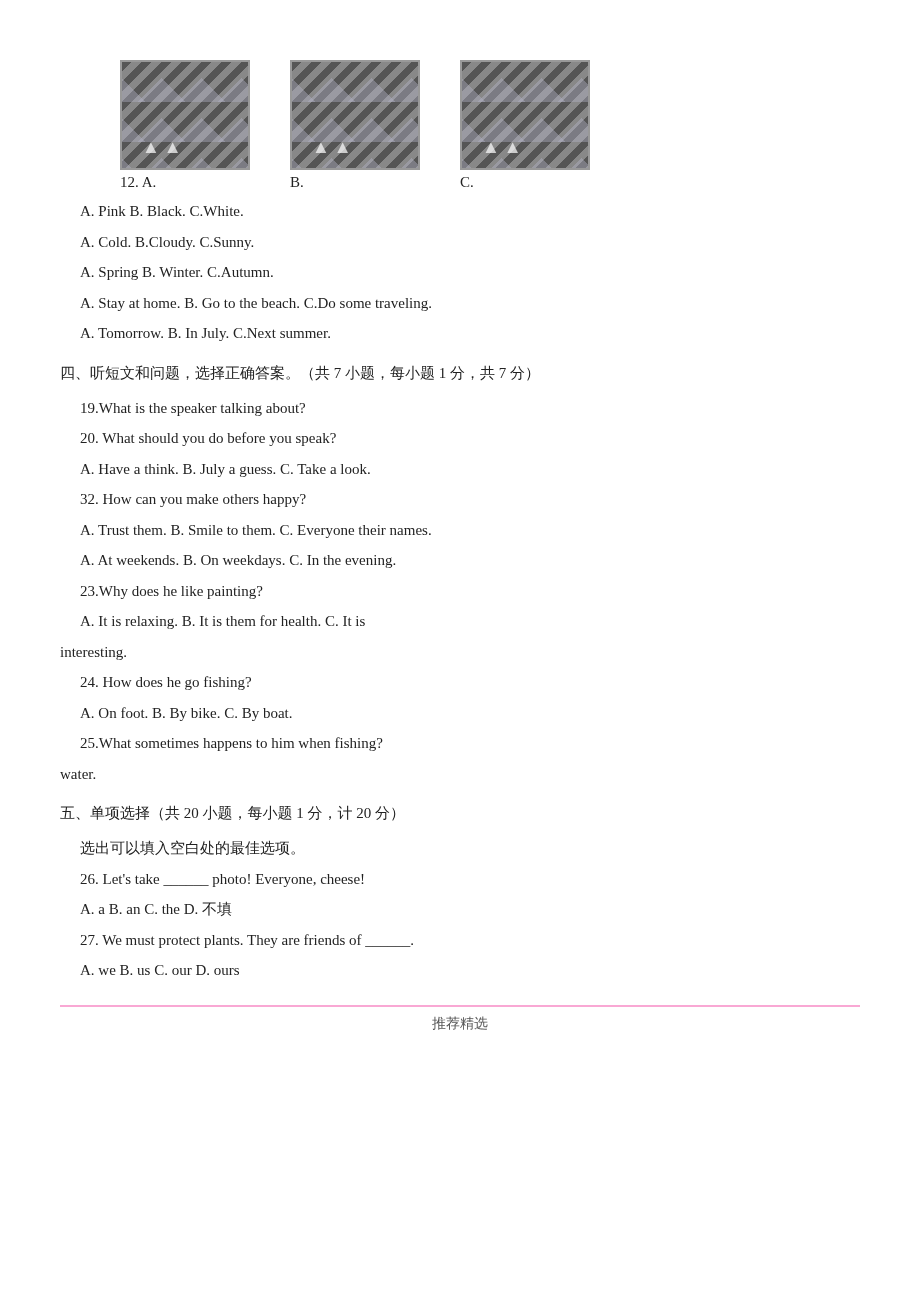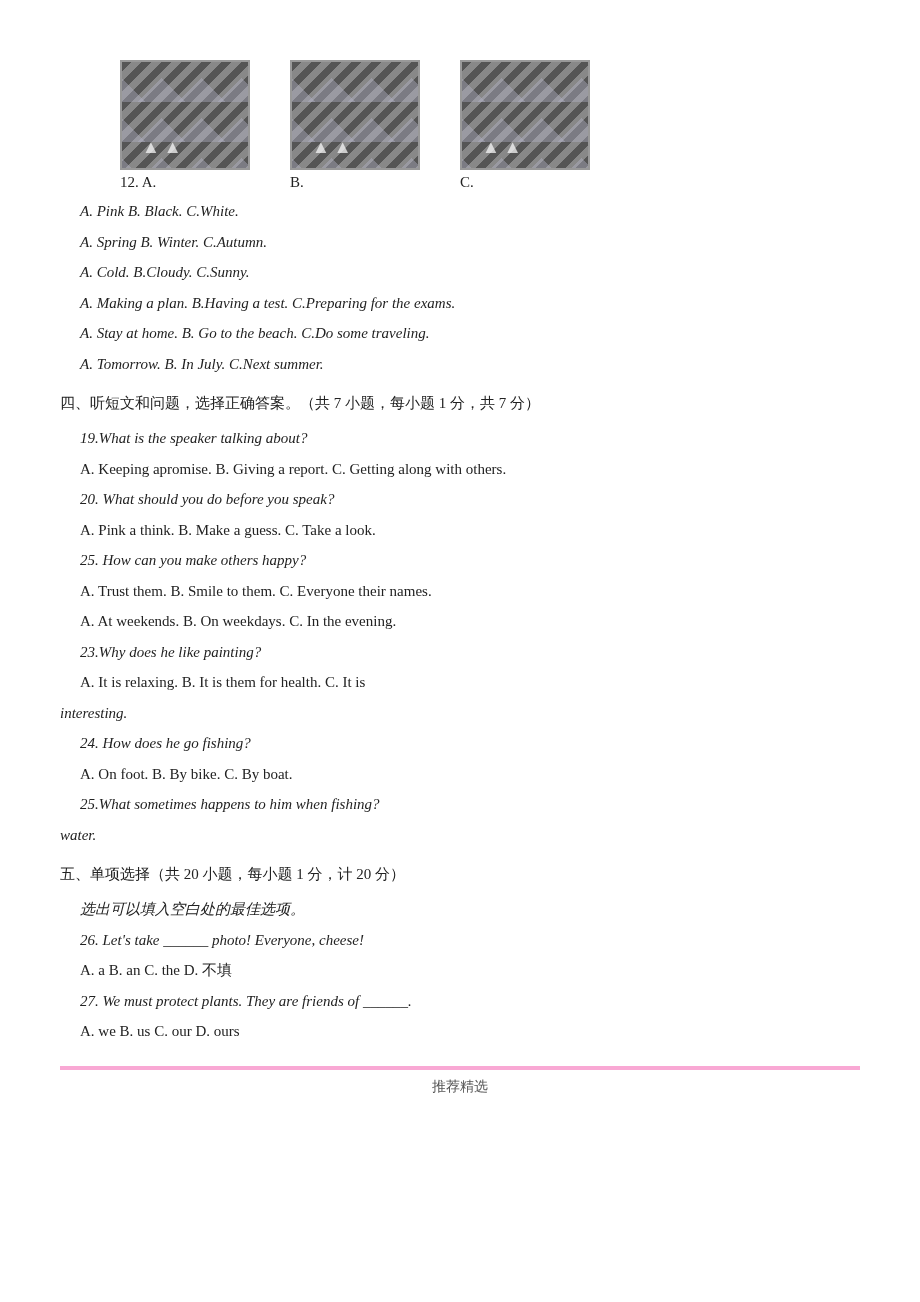--- a/index.html
+++ b/index.html
@@ -57,21 +57,20 @@
       letter-spacing: 4px;
     }
     .image-label {
       margin-top: 4px;
       font-size: 15px;
     }
     .q-line {
       line-height: 1.9;
       margin-bottom: 2px;
       font-size: 15px;
-      font-style: italic;
     }
     .section-header {
       font-size: 15px;
       font-weight: normal;
       margin: 10px 0 6px 0;
       line-height: 2;
     }
     .indent {
       margin-left: 20px;
     }
@@ -82,21 +81,21 @@
     }
     .wrap-line {
       line-height: 1.9;
       margin-bottom: 2px;
     }
     .footer-line {
       text-align: center;
       margin-top: 20px;
       font-size: 14px;
       color: #555;
-      border-top: 4px solid #f9a8d4;
+      border-top: 2px solid #f9a8d4;
       padding-top: 8px;
     }
   </style>
 </head>
 <body>
 
 <div class="content">
 
   <div class="image-row">
     <div class="image-block">
@@ -110,53 +109,47 @@
     <div class="image-block">
       <div class="fake-image"></div>
       <span class="image-label">C.</span>
     </div>
   </div>
 
   <div class="q-line indent">
     <span>A. Pink         B. Black.          C.White.</span>
   </div>
   <div class="q-line indent">
+    <span>A. Cold.         B.Cloudy.          C.Sunny.</span>
+  </div>
+  <div class="q-line indent">
     <span>A. Spring        B. Winter.          C.Autumn.</span>
   </div>
   <div class="q-line indent">
-    <span>A. Cold.         B.Cloudy.          C.Sunny.</span>
-  </div>
-  <div class="q-line indent">
-    <span>A. Making a plan.   B.Having a test.    C.Preparing for the exams.</span>
-  </div>
-  <div class="q-line indent">
     <span>A. Stay at home.   B. Go to the beach.   C.Do some traveling.</span>
   </div>
   <div class="q-line indent">
     <span>A. Tomorrow.       B. In July.             C.Next summer.</span>
   </div>
 
   <div class="section-header">四、听短文和问题，选择正确答案。（共 7 小题，每小题 1 分，共 7 分）</div>
 
   <div class="q-line indent">
     <span>19.What is the speaker talking about?</span>
   </div>
-  <div class="wrap-line">
-    <span class="indent">A. Keeping apromise.         B. Giving a report.         C. Getting along with others.</span>
-  </div>
 
   <div class="q-line indent">
     <span>20. What should you do before you speak?</span>
   </div>
   <div class="options-line">
-    <span>A. Pink a think.             B. Make a guess.             C. Take a look.</span>
-  </div>
-
-  <div class="q-line indent">
-    <span>25. How can you make others happy?</span>
+    <span>A. Have a think.             B. July a guess.             C. Take a look.</span>
+  </div>
+
+  <div class="q-line indent">
+    <span>32. How can you make others happy?</span>
   </div>
   <div class="options-line">
     <span>A. Trust them.            B. Smile to them.          C. Everyone their names.</span>
   </div>
 
   <div class="options-line">
     <span>A. At weekends.           B. On weekdays.            C. In the evening.</span>
   </div>
 
   <div class="q-line indent">

